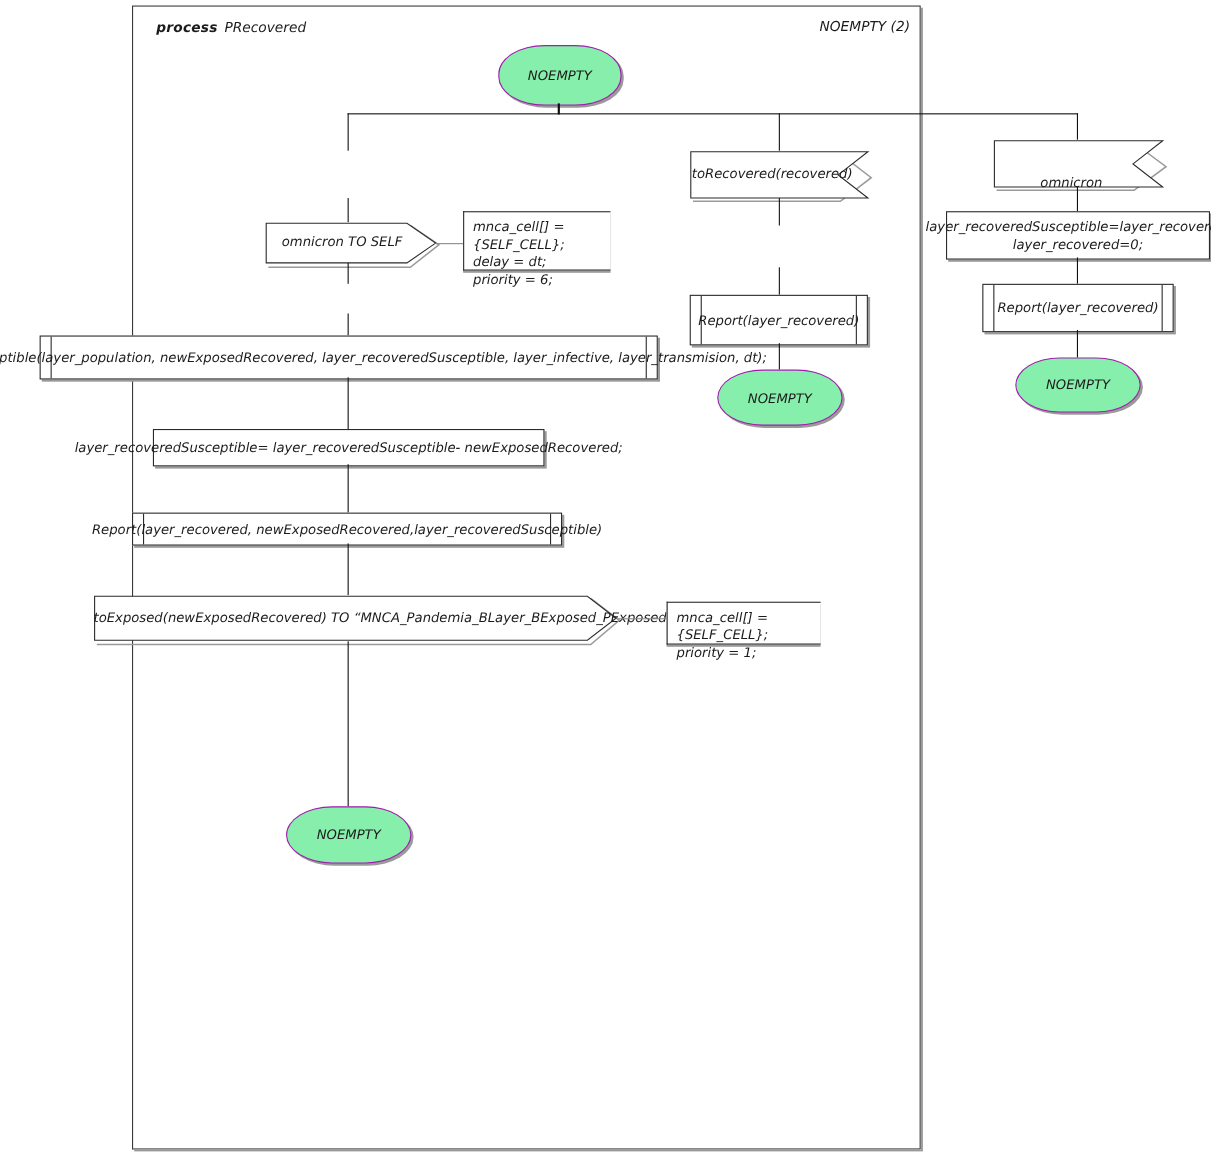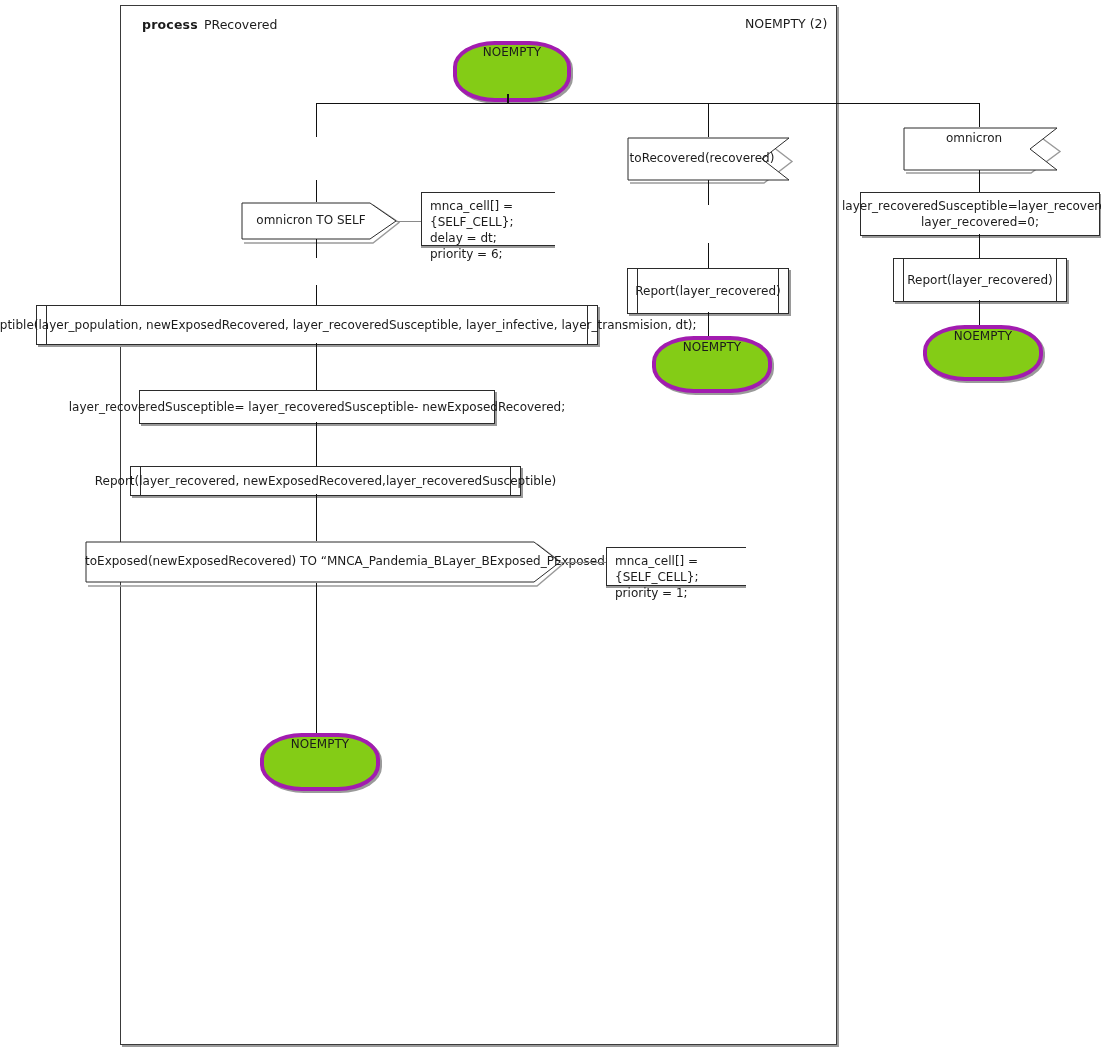--- a/index.html
+++ b/index.html
@@ -10,20 +10,21 @@
   body {
     font-family: "DejaVu Sans", "Liberation Sans", sans-serif;
     color: #1b1b1b;
   }
   #canvas {
     position: relative;
     width: 1101px;
     height: 1047px;
     overflow: hidden;
     background: #ffffff;
+    font-style: italic;
   }
   
   .frame {
     position: absolute;
     border: 1px solid #3a3a3a;
     box-shadow: 2px 2px 0 0 #9a9a9a;
     background: transparent;
   }
   
   .hdr-kw {
@@ -64,25 +65,26 @@
     position: absolute;
     font-size: 12px;
     white-space: nowrap;
     text-align: center;
     line-height: 15px;
     pointer-events: none;
   }
   
   .state {
     position: absolute;
-    border: 4px solid #a21caf;
+    border: 1px solid #a21caf;
     border-radius: 42px / 26px;
-    background: #84cc16;
+    background: #86efac;
     box-shadow: 2px 2px 0 0 #9a9a9a;
     display: flex;
+    align-items: center;
     justify-content: center;
     font-size: 12px;
   }
   
   .task {
     position: absolute;
     border: 1px solid #2b2b2b;
     background: #ffffff;
     box-shadow: 2px 2px 0 0 #9a9a9a;
     display: flex;
@@ -195,21 +197,21 @@
   </div>
 
   <div class="vline" style="left:316px; top:343px; height:47px;"></div>
 
   <div class="task overflow" style="left:139px; top:390px; width:354px; height:32px;text-align:center;">
     <span>layer_recoveredSusceptible= layer_recoveredSusceptible- newExposedRecovered;</span>
   </div>
 
   <div class="vline" style="left:316px; top:422px; height:44px;"></div>
 
-  <div class="call" style="left:120px; top:466px; width:389px; height:28px;margin-left:10px;">
+  <div class="call" style="left:120px; top:466px; width:389px; height:28px;">
     <span>Report(layer_recovered, newExposedRecovered,layer_recoveredSusceptible)</span>
   </div>
 
   <div class="vline" style="left:316px; top:494px; height:47px;"></div>
 
   <div class="input-wrap" style="left:85px; top:541px; width:480px; height:42px;">
     <svg width="490" height="50" viewBox="0 0 490 50">
       <path class="shadow-path" d="M3,45 L452,45 L478,23 L452,3"></path>
       <path class="shape-path" d="M1,1 L449,1 L475,21 L449,41 L1,41 Z"></path>
     </svg>
@@ -251,21 +253,21 @@
     <span>NOEMPTY</span>
   </div>
 
   <div class="vline" style="left:979px; top:103px; height:24px;"></div>
 
   <div class="input-wrap" style="left:903px; top:127px; width:155px; height:43px;">
     <svg width="165" height="50" viewBox="0 0 165 50">
       <path class="shadow-path" d="M3,46 L128,46 L157,24.5 L128,3"></path>
       <path class="shape-path" d="M1,1 L154,1 L127,22 L154,43 L1,43 Z"></path>
     </svg>
-    <div class="lbl" style="left:0; top:4px; width:142px;">omnicron</div>
+    <div class="lbl" style="left:0; top:32px; width:142px;">omnicron</div>
   </div>
 
   <div class="vline" style="left:979px; top:170px; height:22px;"></div>
 
   <div class="task" style="left:860px; top:192px; width:238px; height:42px;">
     <span style="white-space:pre-line;">layer_recoveredSusceptible=layer_recovered;
 layer_recovered=0;</span>
   </div>
 
   <div class="vline" style="left:979px; top:234px; height:24px;"></div>

